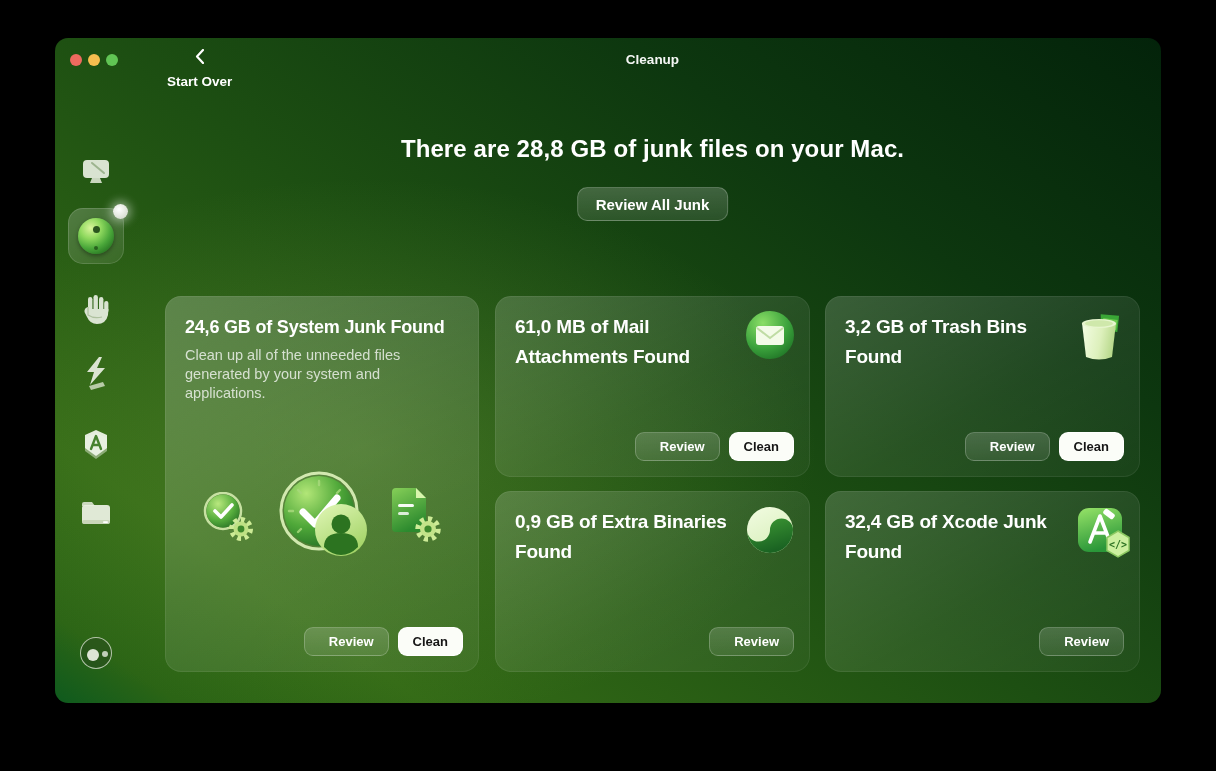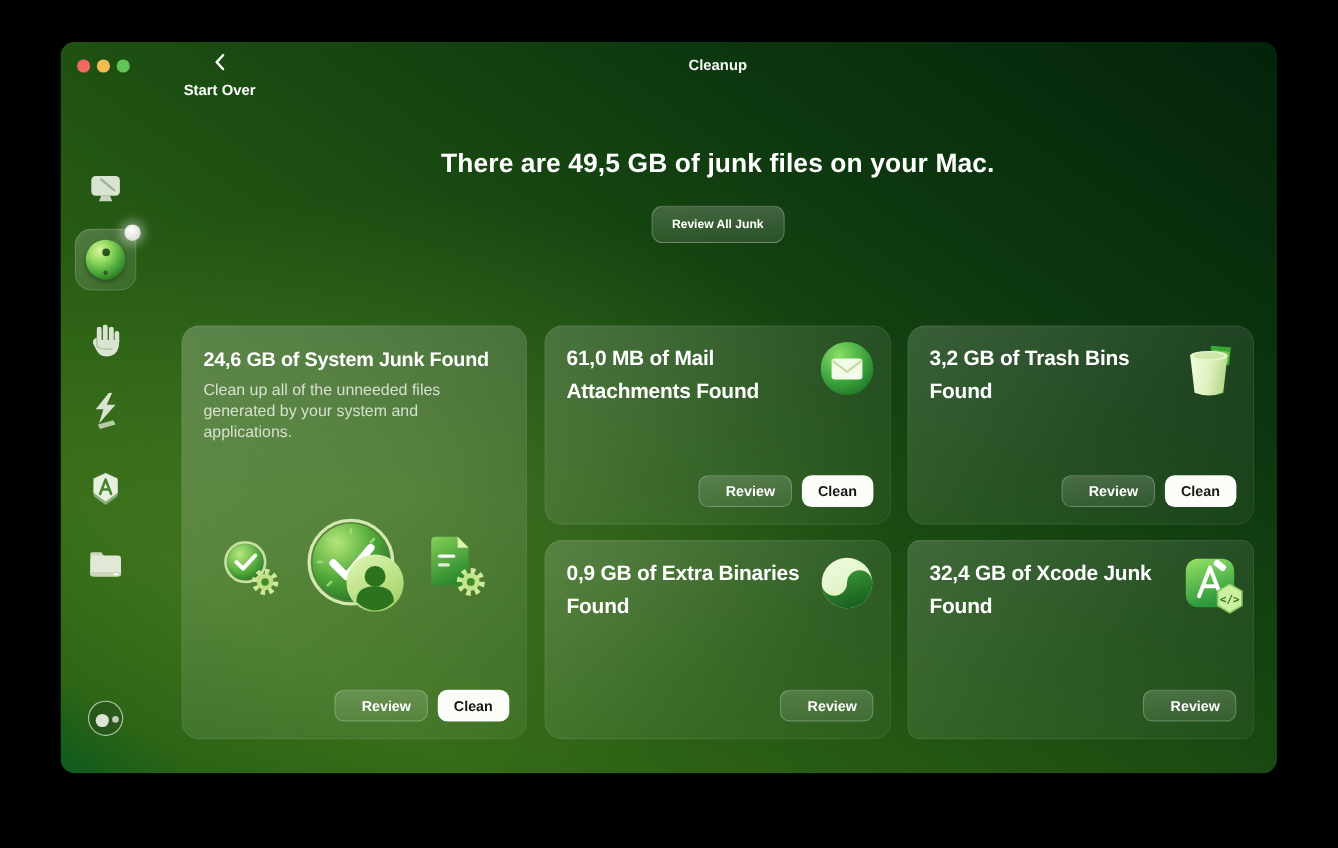--- a/index.html
+++ b/index.html
@@ -54,32 +54,32 @@
   .assistant .small { position:absolute; left:21px; top:13px; width:6px; height:6px; border-radius:50%;
     background:rgba(220,228,214,0.85); }
 
   
   .content { position:absolute; left:110px; top:44px; width:975px; height:621px; }
   .headline { position:absolute; left:0; top:53px; width:100%; text-align:center;
     color:#fff; font-size:24px; font-weight:700; letter-spacing:0.1px; }
   .review-all { position:absolute; left:50%; transform:translateX(-50%); top:105px;
     height:34px; padding:0 18px; border-radius:10px; border:1px solid rgba(255,255,255,0.22);
     background:linear-gradient(180deg, rgba(255,255,255,0.20), rgba(255,255,255,0.10));
-    color:#fff; font-size:11px; font-weight:700; cursor:pointer;
+    color:#fff; font-size:15px; font-weight:700; cursor:pointer;
     font-family:"Liberation Sans", sans-serif; }
 
   .card { position:absolute; border-radius:16px;
     background:linear-gradient(150deg, rgba(255,255,255,0.17) 0%, rgba(255,255,255,0.08) 55%, rgba(255,255,255,0.04) 100%);
     box-shadow: inset 0 0 0 1px rgba(255,255,255,0.07); }
   .card-1 { left:0px;   top:214px; width:314px; height:376px;
     background:linear-gradient(150deg, rgba(255,255,255,0.22) 0%, rgba(255,255,255,0.11) 55%, rgba(255,255,255,0.06) 100%); }
   .card-2 { left:330px; top:214px; width:315px; height:181px; }
   .card-3 { left:660px; top:214px; width:315px; height:181px; }
   .card-4 { left:330px; top:409px; width:315px; height:181px; }
-  .card-5 { left:660px; top:409px; width:315px; height:181px;border-radius:11px; }
+  .card-5 { left:660px; top:409px; width:315px; height:181px; }
 
   .card-title { position:absolute; left:20px; top:16px; color:#fff; font-size:19px;
     font-weight:700; line-height:30px; letter-spacing:-0.2px; }
   .card-1 .card-title { white-space:nowrap; font-size:18px; }
   .card-2 .card-title, .card-3 .card-title, .card-4 .card-title, .card-5 .card-title { width:215px; }
   .card-desc { position:absolute; left:20px; top:50px; width:255px;
     color:rgba(255,255,255,0.75); font-size:14.5px; line-height:19px; }
   .card-badge { position:absolute; right:16px; top:15px; width:48px; height:48px; }
 
   .btn-row { position:absolute; right:16px; bottom:16px; display:flex; gap:9px; }
@@ -178,21 +178,21 @@
     </div>
 
     <div class="assistant">
       <div class="big"></div>
         <div class="small"></div>
     </div>
   </div>
 
   <div class="content">
 
-    <div class="headline">There are 49,5 GB of junk files on your Mac.</div>
+    <div class="headline">There are 28,8 GB of junk files on your Mac.</div>
     <button class="review-all">Review All Junk</button>
 
     <div class="card card-1">
       <div class="card-title">24,6 GB of System Junk Found</div>
       <div class="card-desc">Clean up all of the unneeded files generated by your system and applications.</div>
 
       <div class="sys-icons">
         <span class="sys-small">
           <svg width="58" height="56" viewBox="0 0 58 56">
             <circle cx="21" cy="19" r="18" fill="none" stroke="#e3f7bd" stroke-width="2.5" opacity="0.8"></circle>

